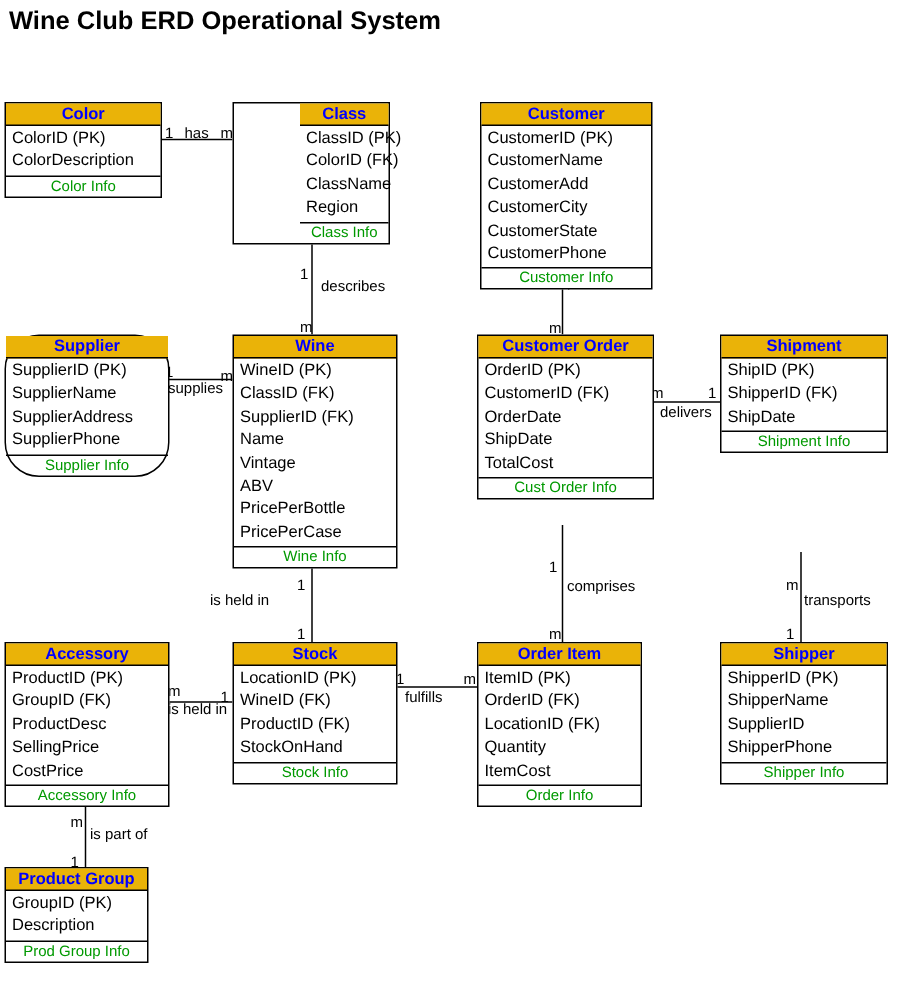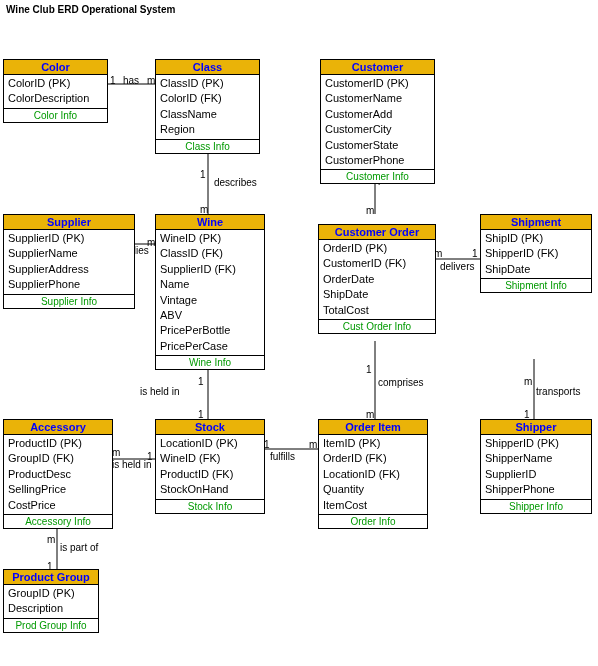--- a/index.html
+++ b/index.html
@@ -7,21 +7,21 @@
       font-family: Arial, sans-serif;
       font-size: 11px;
       background: #fff;
       width: 598px;
       min-height: 666px;
       position: relative;
       overflow: hidden;
     }
     .page-title {
       font-weight: bold;
-      font-size: 10px;
+      font-size: 17px;
       padding: 4px 6px;
       color: #000;
     }
     .diagram-area {
       position: relative;
       width: 598px;
       height: 640px;
     }
     .entity-box {
       position: absolute;
@@ -143,21 +143,21 @@
 
   <div class="entity-box" style="left:3px; top:40px; width:105px;">
     <div class="entity-header">Color</div>
     <div class="entity-body">
       <div>ColorID (PK)</div>
       <div>ColorDescription</div>
     </div>
     <div class="entity-footer">Color Info</div>
   </div>
 
-  <div class="entity-box" style="left:155px; top:40px; width:105px;">
+  <div class="entity-box" style="left:155px; top:40px; width:105px;padding-left:44px;">
     <div class="entity-header">Class</div>
     <div class="entity-body">
       <div>ClassID (PK)</div>
       <div>ColorID (FK)</div>
       <div>ClassName</div>
       <div>Region</div>
     </div>
     <div class="entity-footer">Class Info</div>
   </div>
 
@@ -167,21 +167,21 @@
       <div>CustomerID (PK)</div>
       <div>CustomerName</div>
       <div>CustomerAdd</div>
       <div>CustomerCity</div>
       <div>CustomerState</div>
       <div>CustomerPhone</div>
     </div>
     <div class="entity-footer">Customer Info</div>
   </div>
 
-  <div class="entity-box" style="left:3px; top:195px; width:132px;">
+  <div class="entity-box" style="left:3px; top:195px; width:110px;border-radius:23px;">
     <div class="entity-header">Supplier</div>
     <div class="entity-body">
       <div>SupplierID (PK)</div>
       <div>SupplierName</div>
       <div>SupplierAddress</div>
       <div>SupplierPhone</div>
     </div>
     <div class="entity-footer">Supplier Info</div>
   </div>
 
@@ -193,21 +193,21 @@
       <div>SupplierID (FK)</div>
       <div>Name</div>
       <div>Vintage</div>
       <div>ABV</div>
       <div>PricePerBottle</div>
       <div>PricePerCase</div>
     </div>
     <div class="entity-footer">Wine Info</div>
   </div>
 
-  <div class="entity-box" style="left:318px; top:205px; width:118px;">
+  <div class="entity-box" style="left:318px; top:195px; width:118px;">
     <div class="entity-header">Customer Order</div>
     <div class="entity-body">
       <div>OrderID (PK)</div>
       <div>CustomerID (FK)</div>
       <div>OrderDate</div>
       <div>ShipDate</div>
       <div>TotalCost</div>
     </div>
     <div class="entity-footer">Cust Order Info</div>
   </div>

